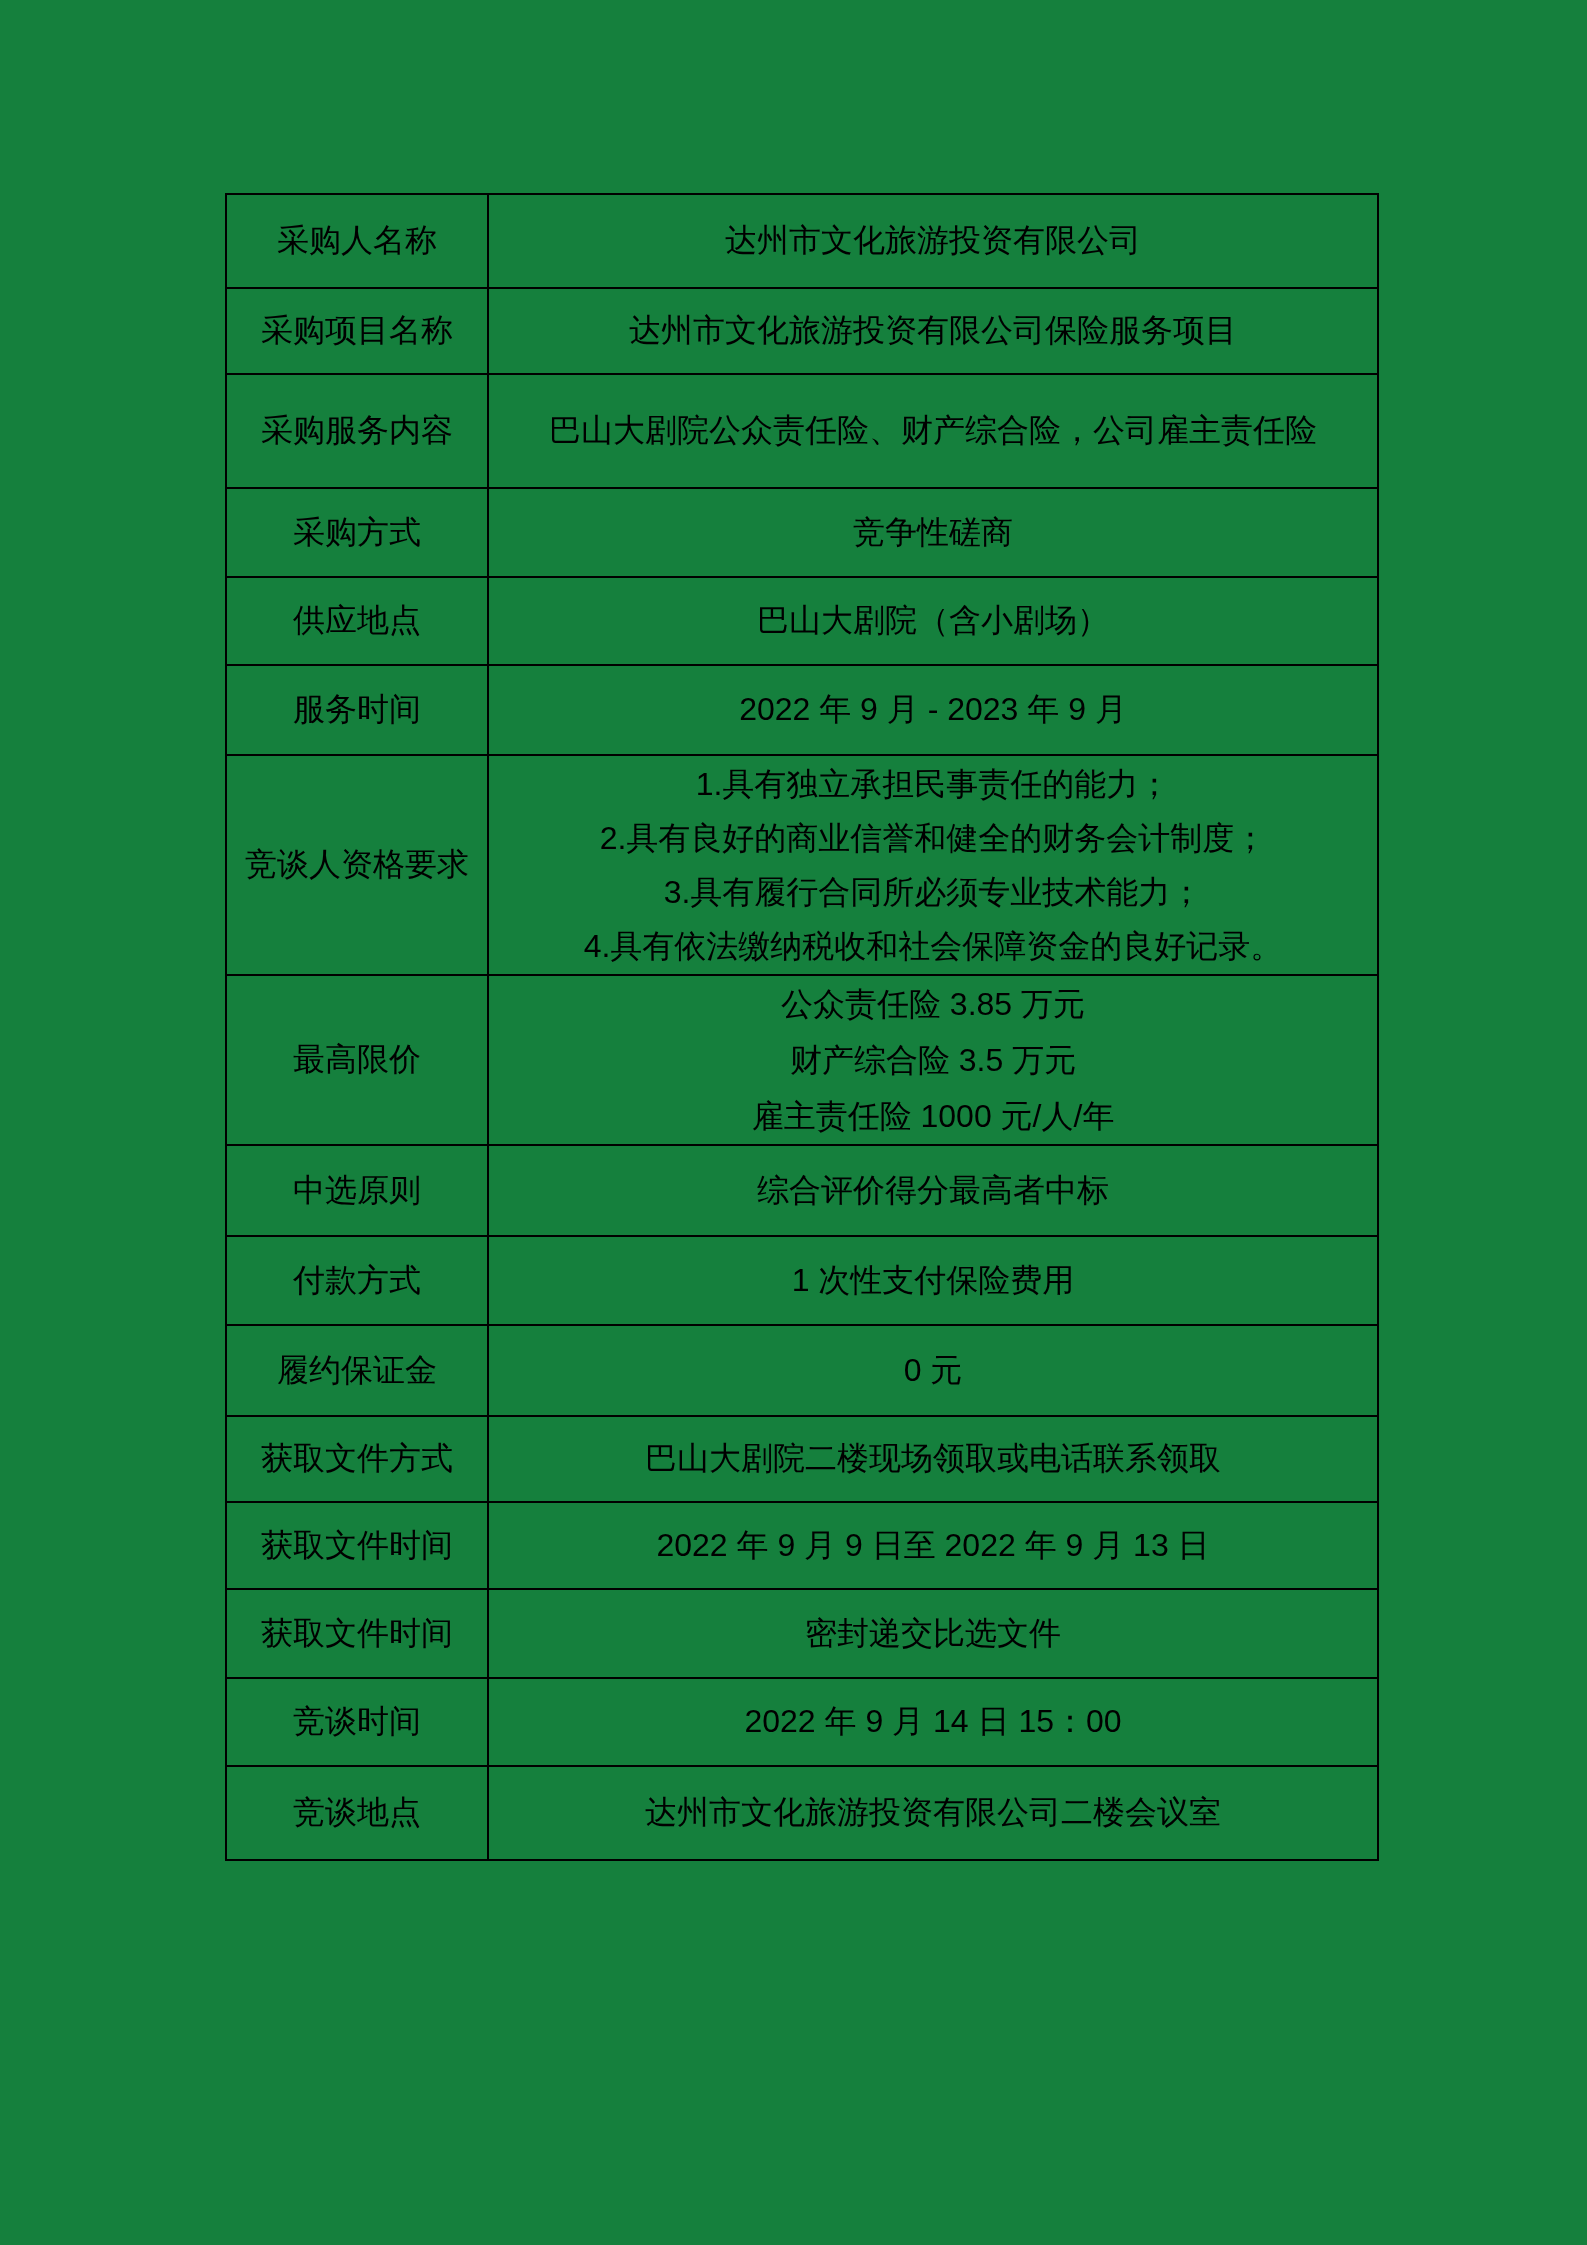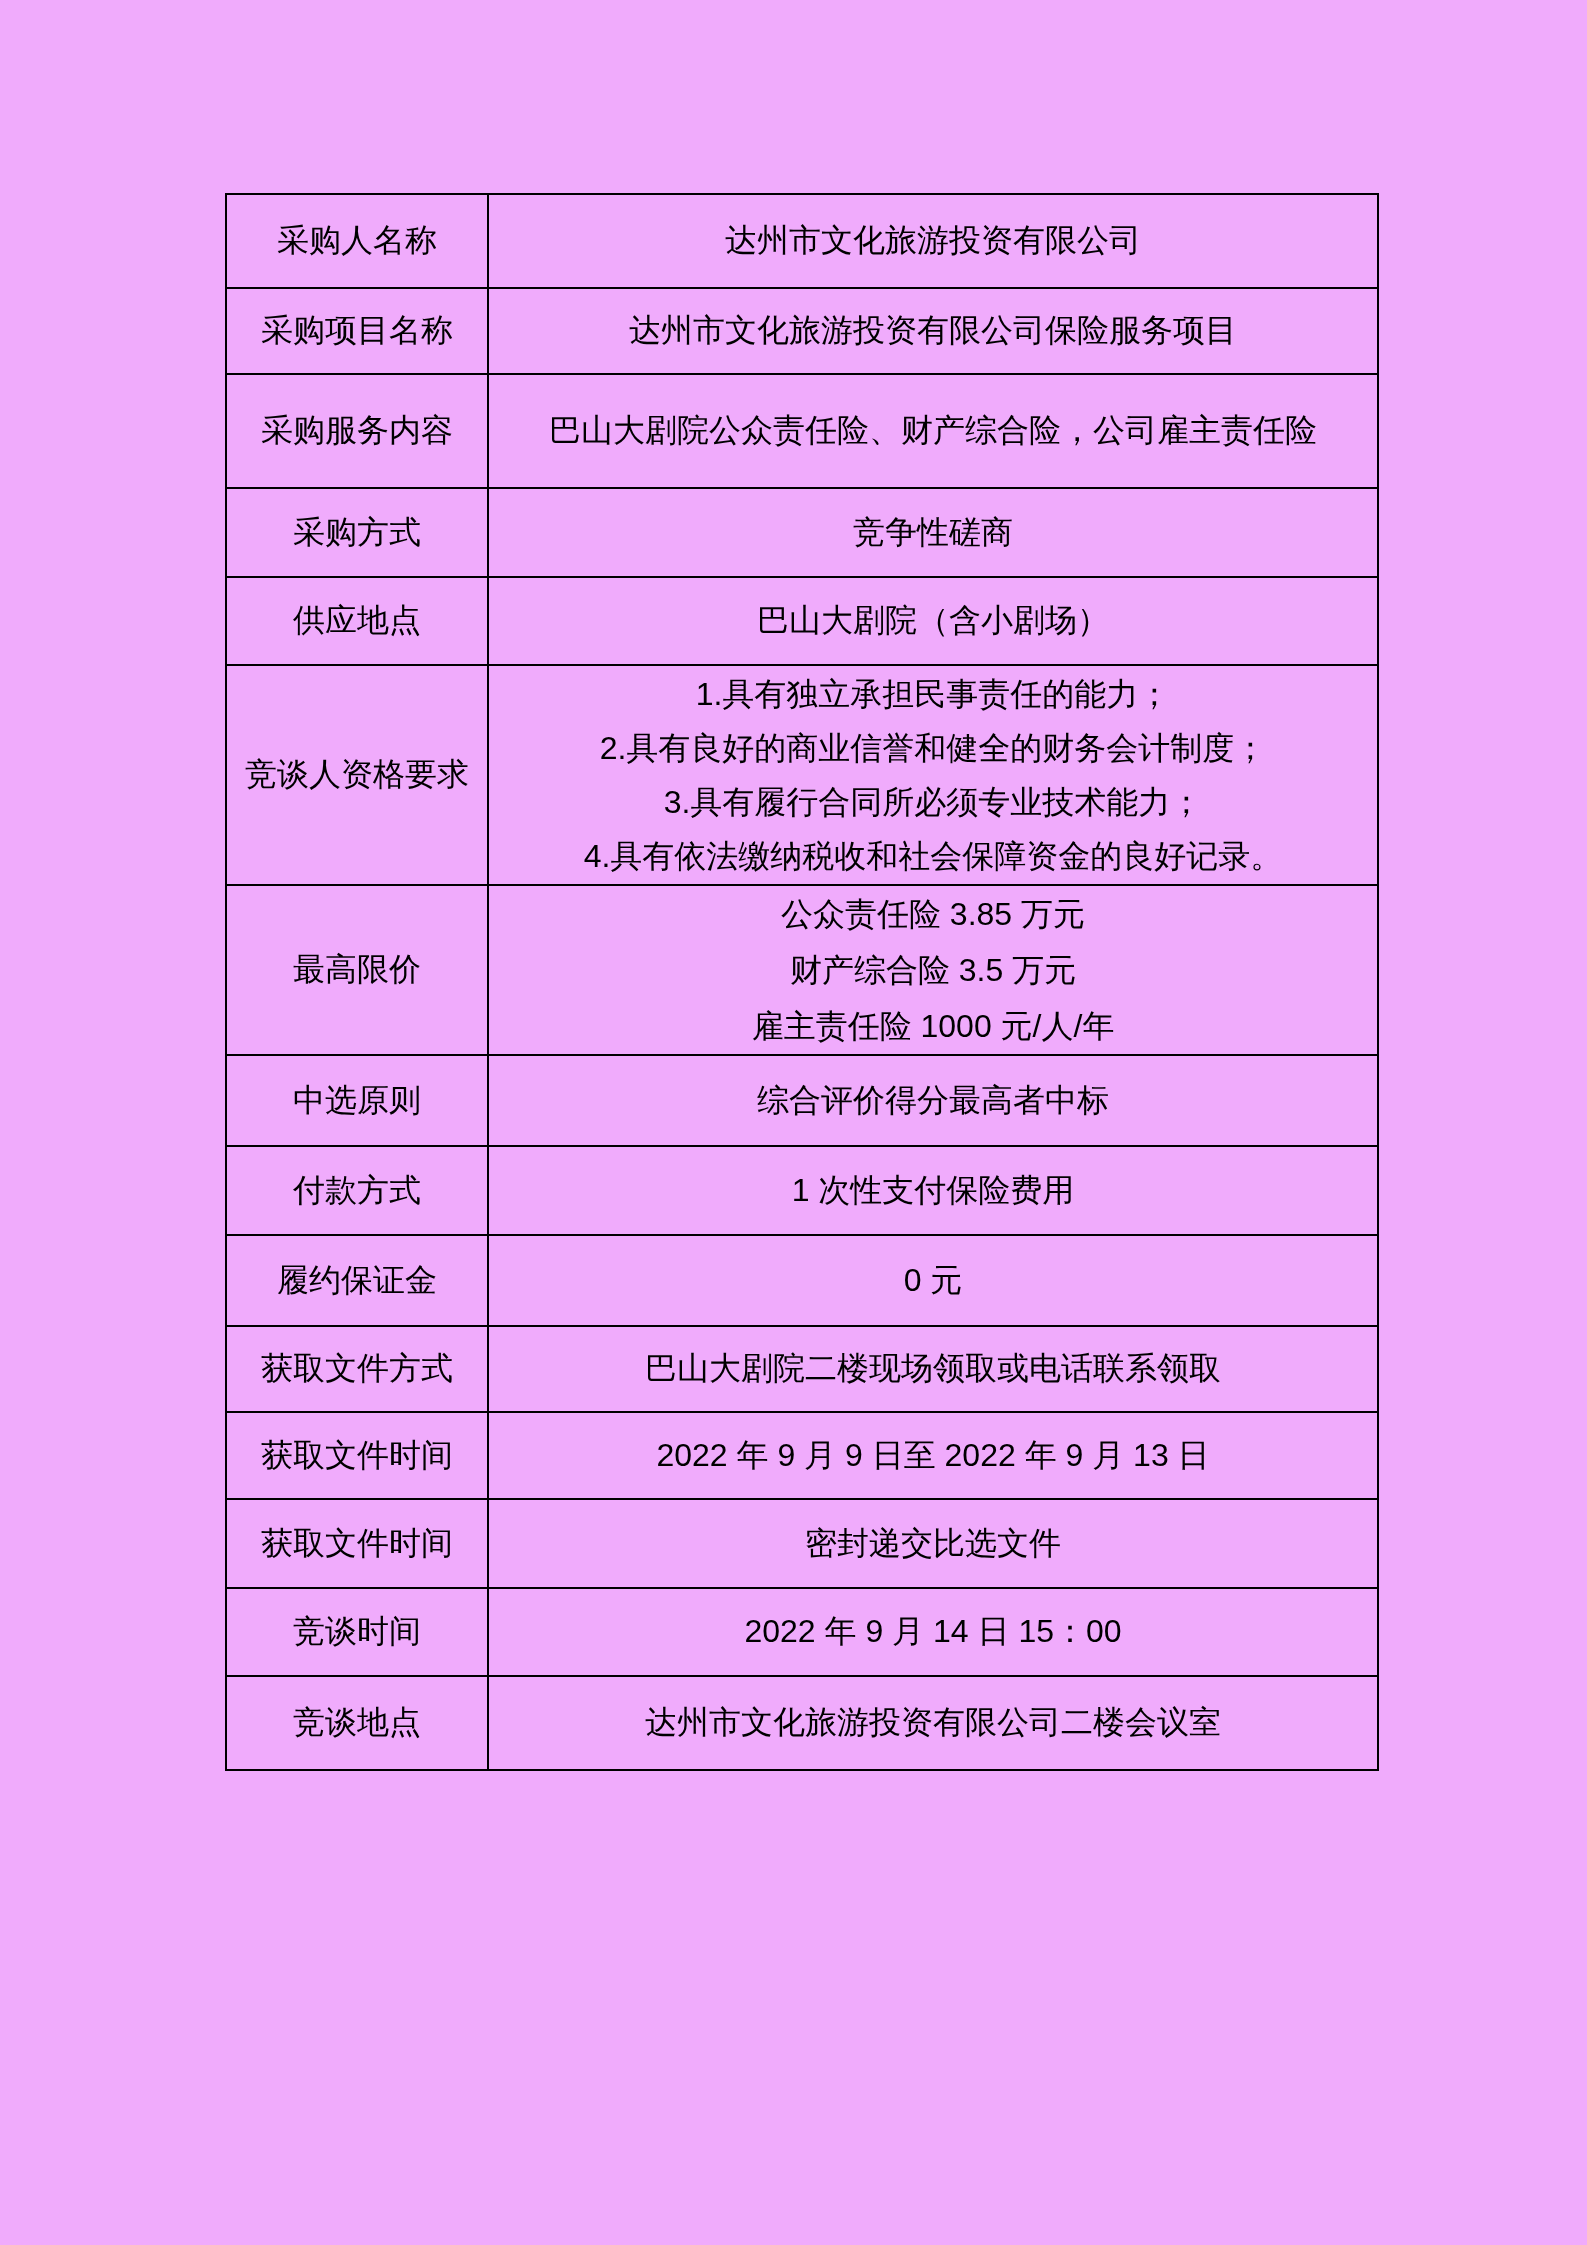--- a/index.html
+++ b/index.html
@@ -1,20 +1,20 @@
 <!DOCTYPE html>
 <html><head>
 <meta charset="utf-8">
 <style>
   html, body { margin: 0; padding: 0; background: #ffffff; }
   .page {
     position: relative;
     width: 1587px;
     height: 2245px;
-    background: #f0abfc;
+    background: #15803d;
     font-family: "Liberation Sans", sans-serif;
     color: #000000;
     overflow: hidden;
   }
   table.info-table {
     position: absolute;
     left: 225px;
     top: 193px;
     width: 1152px;
     border-collapse: collapse;
@@ -58,20 +58,24 @@
         <td colspan="3">巴山大剧院公众责任险、财产综合险，公司雇主责任险</td>
       </tr>
       <tr style="height:89px">
         <td>采购方式</td>
         <td colspan="3">竞争性磋商</td>
       </tr>
       <tr style="height:88px">
         <td>供应地点</td>
         <td colspan="3">巴山大剧院（含小剧场）</td>
       </tr>
+      <tr style="height:90px">
+        <td>服务时间</td>
+        <td colspan="3">2022 年 9 月 - 2023 年 9 月</td>
+      </tr>
       <tr style="height:220px">
         <td>竞谈人资格要求</td>
         <td colspan="3" class="lines-4">1.具有独立承担民事责任的能力；
 2.具有良好的商业信誉和健全的财务会计制度；
 3.具有履行合同所必须专业技术能力；
 4.具有依法缴纳税收和社会保障资金的良好记录。</td>
       </tr>
       <tr style="height:169px">
         <td>最高限价</td>
         <td colspan="3" class="lines-3">公众责任险 3.85 万元

